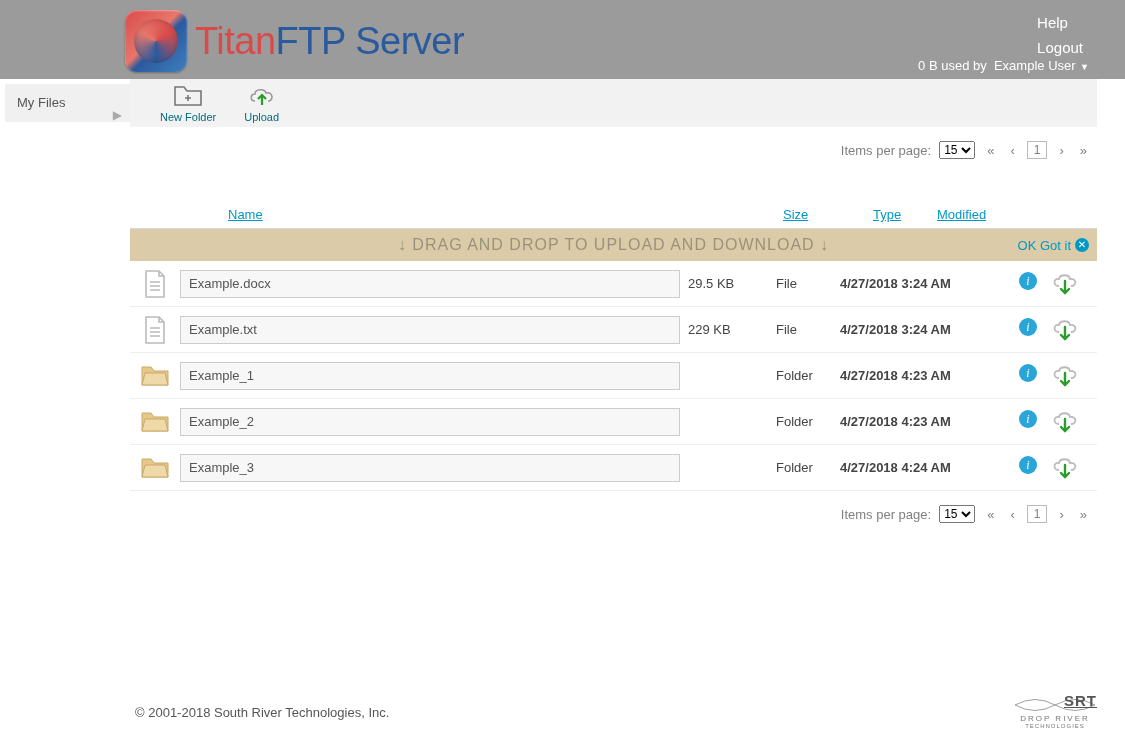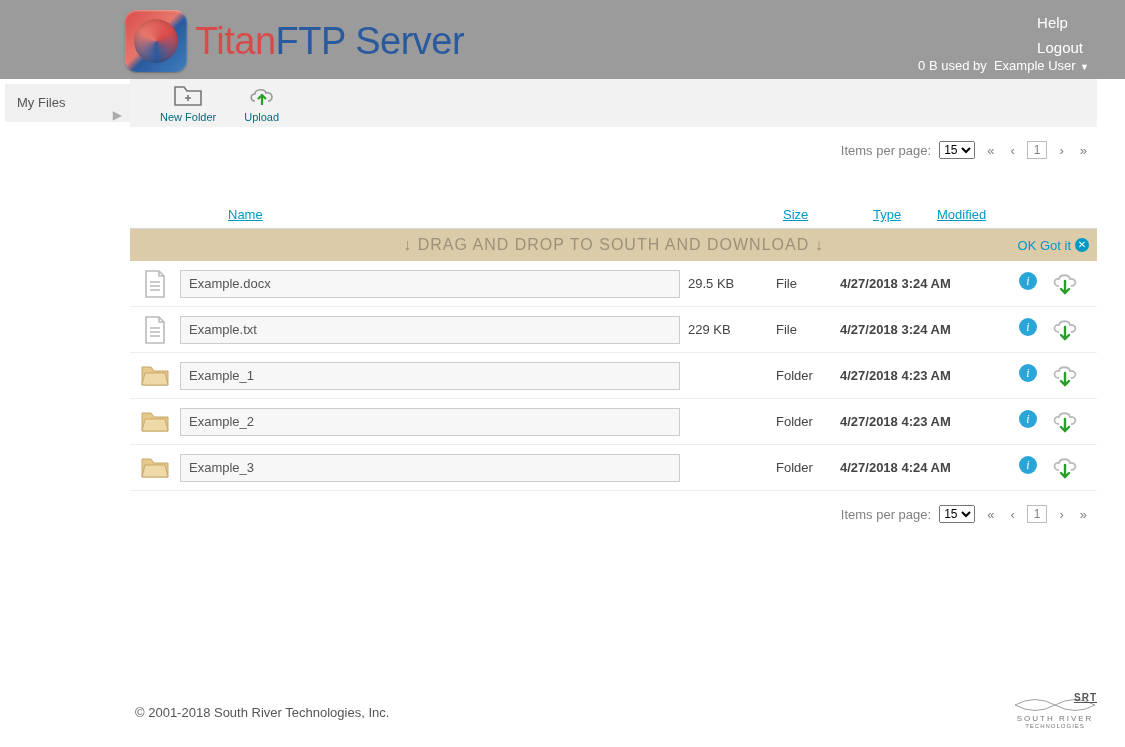--- a/index.html
+++ b/index.html
@@ -64,21 +64,21 @@
 .row .mod-cell { flex: 0 0 140px; color: #444; font-size: 13px; font-weight: bold; }
 .row .act-cell { flex: 1; display: flex; gap: 14px; justify-content: flex-end; padding-right: 18px; }
 
 .info-icon { width: 18px; height: 18px; border-radius: 50%; background: #2aa5d8; color: #fff; font-size: 12px; font-style: italic; font-family: Georgia, serif; text-align: center; line-height: 18px; cursor: pointer; }
 .dl-icon { cursor: pointer; }
 
 
 .footer { position: fixed; bottom: 0; left: 0; right: 0; display: flex; justify-content: space-between; align-items: center; padding: 12px 30px 18px 135px; background: #fff; }
 .footer-copy { color: #555; font-size: 13px; }
 .footer-logo { color: #777; font-size: 8px; text-align: center; position: relative; }
-.footer-logo .srt { position: absolute; right: -2px; top: -4px; font-size: 10px; font-weight: bold; color: #555; letter-spacing: 1px; text-decoration: underline;}
+.footer-logo .srt { position: absolute; right: -2px; top: -4px; font-size: 15px; font-weight: bold; color: #555; letter-spacing: 1px; text-decoration: underline;}
 .footer-logo .wave { display: block; width: 80px; height: 18px; }
 
 svg { display: block; }
 </style>
 </head>
 <body>
 
 <div class="header">
   <div class="logo-wrap">
     <div class="logo-icon"></div>
@@ -144,21 +144,21 @@
       <div class="thead">
         <div class="col-icon"></div>
         <div class="col-name"><a href="#">Name</a></div>
         <div class="col-size"><a href="#">Size</a></div>
         <div class="col-type"><a href="#">Type</a></div>
         <div class="col-mod"><a href="#">Modified</a></div>
         <div class="col-act"></div>
       </div>
 
       <div class="banner">
-        <div class="banner-text">↓ DRAG AND DROP TO SOUTH AND DOWNLOAD ↓</div>
+        <div class="banner-text">↓ DRAG AND DROP TO UPLOAD AND DOWNLOAD ↓</div>
         <div class="banner-ok">
           <span>OK Got it</span>
           <span class="xcirc">✕</span>
         </div>
       </div>
 
       <div id="rows">
           <div class="row">
             <div class="icon-cell">
               <svg width="26" height="30" viewBox="0 0 26 30">
@@ -279,16 +279,16 @@
   </div>
 </div>
 
 <div class="footer">
   <div class="footer-copy">© 2001-2018 South River Technologies, Inc.</div>
   <div class="footer-logo">
     <span class="srt">SRT</span>
     <svg class="wave" viewBox="0 0 80 18">
         <path fill="none" stroke="#888" stroke-width="0.8" d="M0 9 Q20 -2 40 9 T80 9 M0 9 Q20 20 40 9 T80 9"></path>
       </svg>
-    <div style="letter-spacing:2px">SOUTH RIVER</div>
+    <div style="letter-spacing:2px">DROP RIVER</div>
     <div style="letter-spacing:1px;font-size:6px">TECHNOLOGIES</div>
   </div>
 </div>
 
 </body></html>

